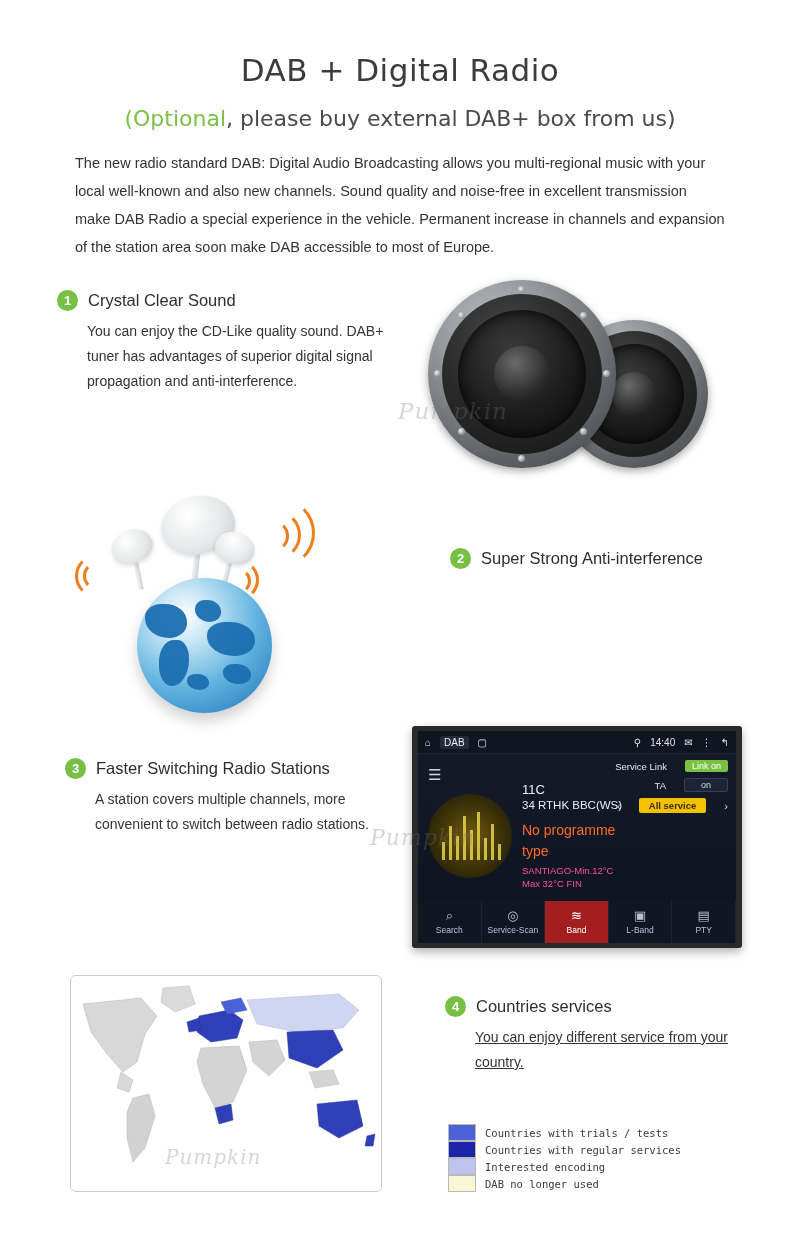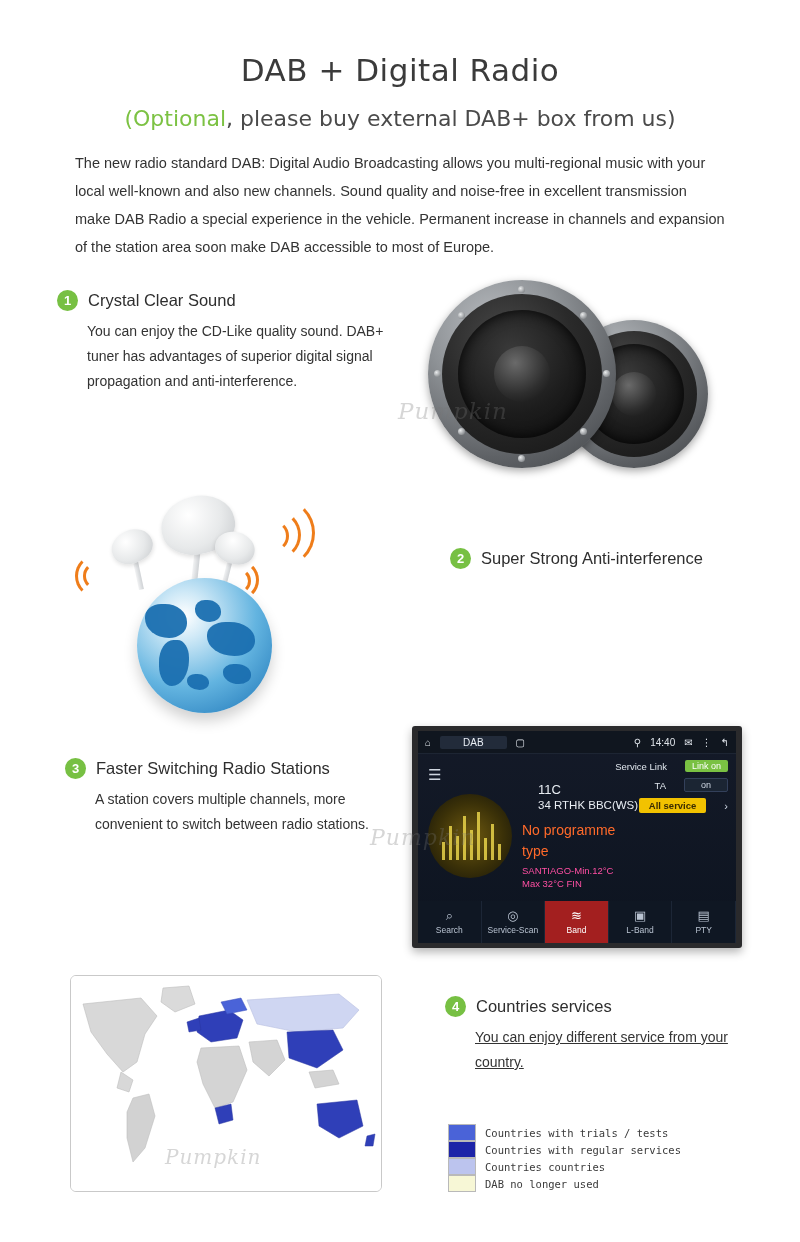--- a/index.html
+++ b/index.html
@@ -219,21 +219,21 @@
     align-items: center;
     padding: 0 7px;
     gap: 9px;
     font-size: 10px;
     color: #dfe4ea;
     border-bottom: 1px solid #1d2533;
   }
   .dev-tab {
     background: #222b3a;
     border-radius: 2px;
-    padding: 1px 23px;
+    padding: 1px 4px;
     font-size: 10px;
     color: #e9eef5;
   }
   .dev-main {
     position: relative;
     height: 146px;
   }
   .dev-left-icon {
     position: absolute;
     left: 10px; top: 12px;
@@ -251,21 +251,21 @@
   }
   .vis-bar {
     position: absolute;
     bottom: 18px;
     width: 3px;
     background: #e8d24a;
     opacity: 0.85;
   }
   .dev-chan {
     position: absolute;
-    left: 120px; top: 28px;
+    left: 104px; top: 28px;
     color: #e8edf3;
     font-size: 12px;
   }
   .dev-chan .ensemble { font-size: 13px; }
   .dev-chan .station { font-size: 11.5px; margin-top: 2px; }
   .dev-noprog {
     position: absolute;
     left: 104px; top: 66px;
     color: #ff6a2a;
     font-size: 14px;
@@ -608,21 +608,21 @@
     <div class="legend-row">
       <span class="legend-sw" style="background:#4a63d8;"></span>
       <span>Countries with trials / tests</span>
     </div>
     <div class="legend-row">
       <span class="legend-sw" style="background:#1d24a8;"></span>
       <span>Countries with regular services</span>
     </div>
     <div class="legend-row">
       <span class="legend-sw" style="background:#bcc4ee;"></span>
-      <span>Countries countries</span>
+      <span>Interested encoding</span>
     </div>
     <div class="legend-row">
       <span class="legend-sw" style="background:#f7f7d6;"></span>
       <span>DAB no longer used</span>
     </div>
   </div>
 
 </div>
 
 </body></html>

